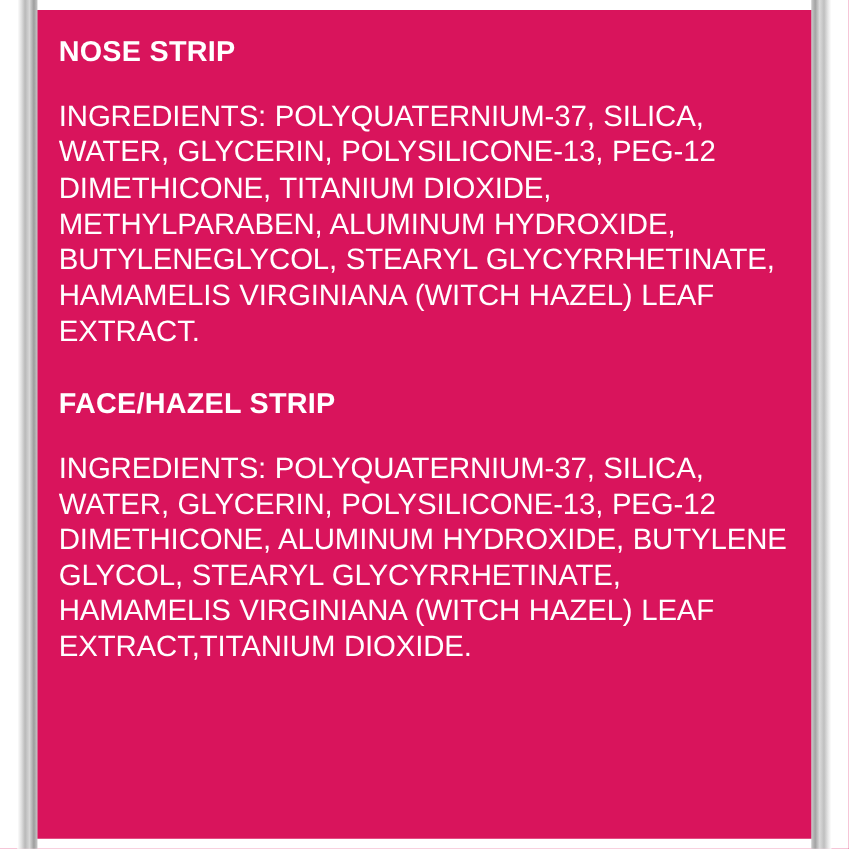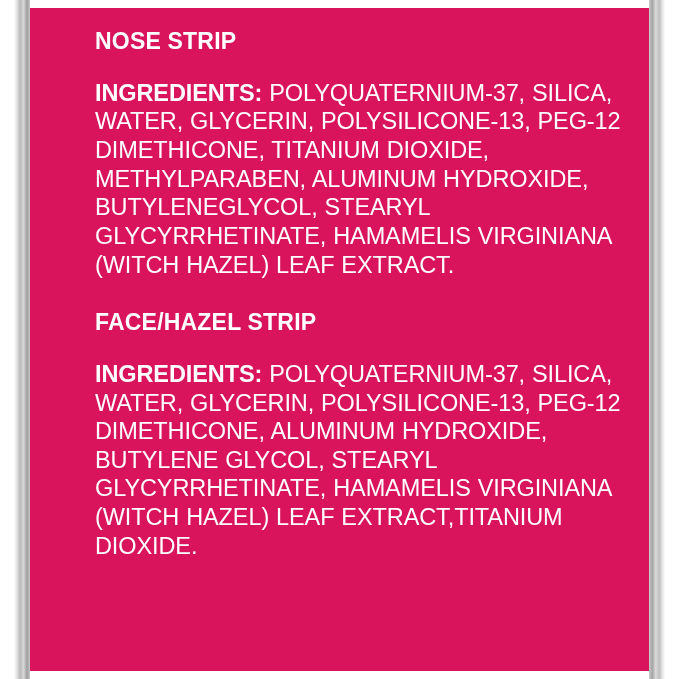--- a/index.html
+++ b/index.html
@@ -58,21 +58,20 @@
     position: absolute;
     left: 0; right: 0; bottom: 0;
     height: 8px;
     background: #ffffff;
   }
   .content {
     position: absolute;
     left: 33px;
     right: 24px;
     top: 28px;
-    margin-left: 48px;
   }
   .section {
     margin-bottom: 30px;
   }
   .section:last-child {
     margin-bottom: 0;
   }
   .section-title {
     color: #ffffff;
     font-size: 23px;
@@ -84,21 +83,21 @@
   }
   .ingredients-body {
     color: #ffffff;
     font-size: 23.5px;
     line-height: 1.22;
     letter-spacing: -0.1px;
     font-family: "Liberation Sans", sans-serif;
     word-spacing: 0.5px;
   }
   .ingredients-label {
-    font-weight: bold;
+    font-weight: normal;
   }
 </style>
 </head>
 <body>
 
 <div class="label-panel">
   <div class="top-trim"></div>
   <div class="bottom-trim"></div>
   <div class="edge left"></div>
   <div class="edge right"></div>

